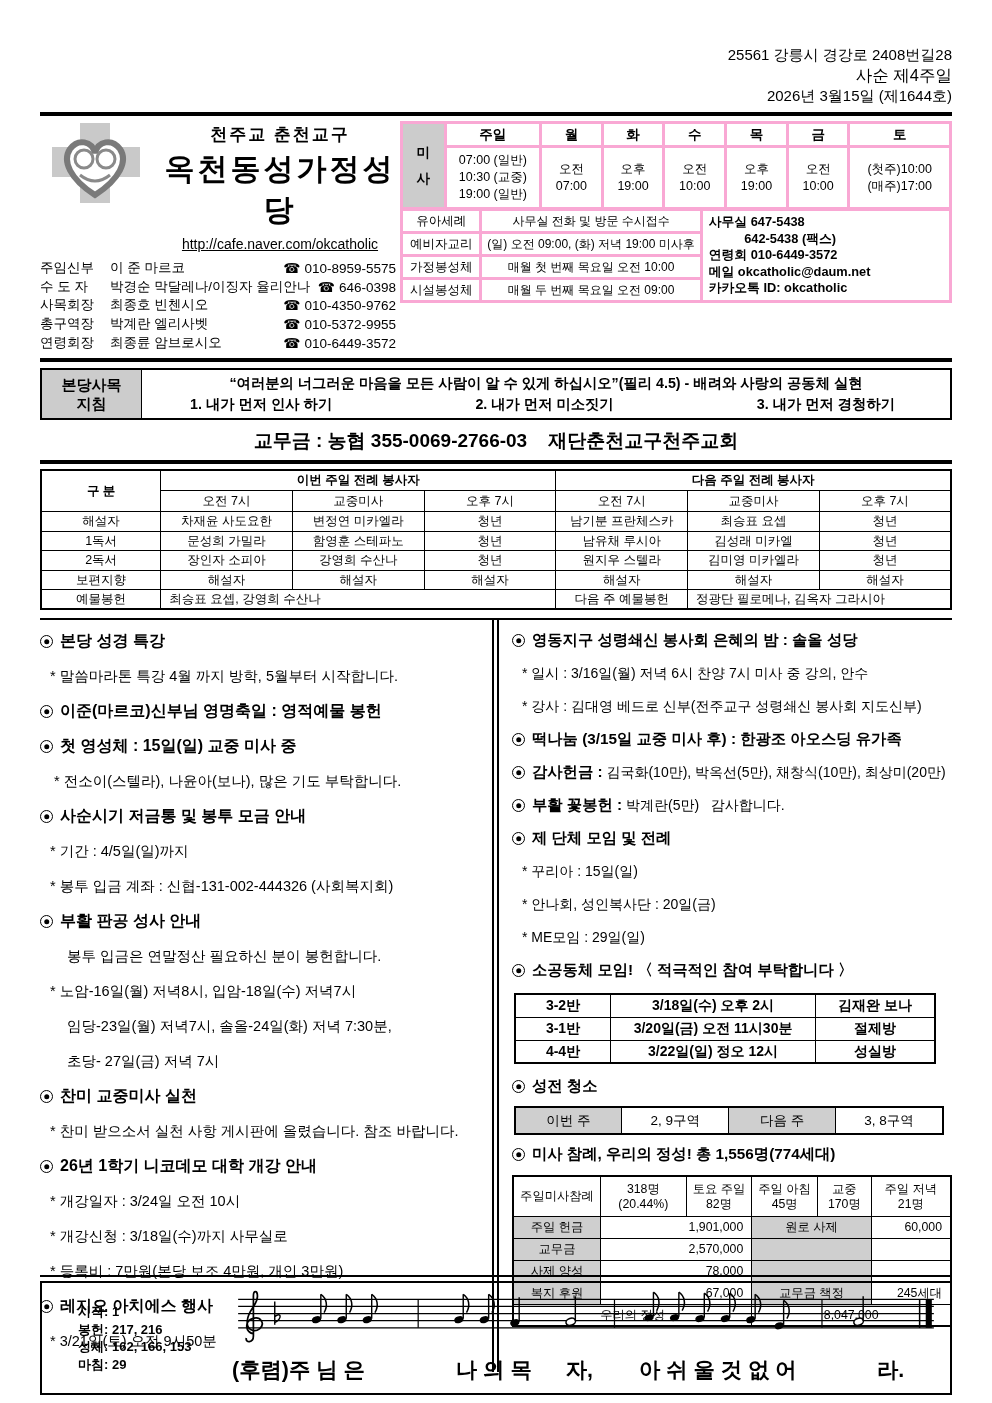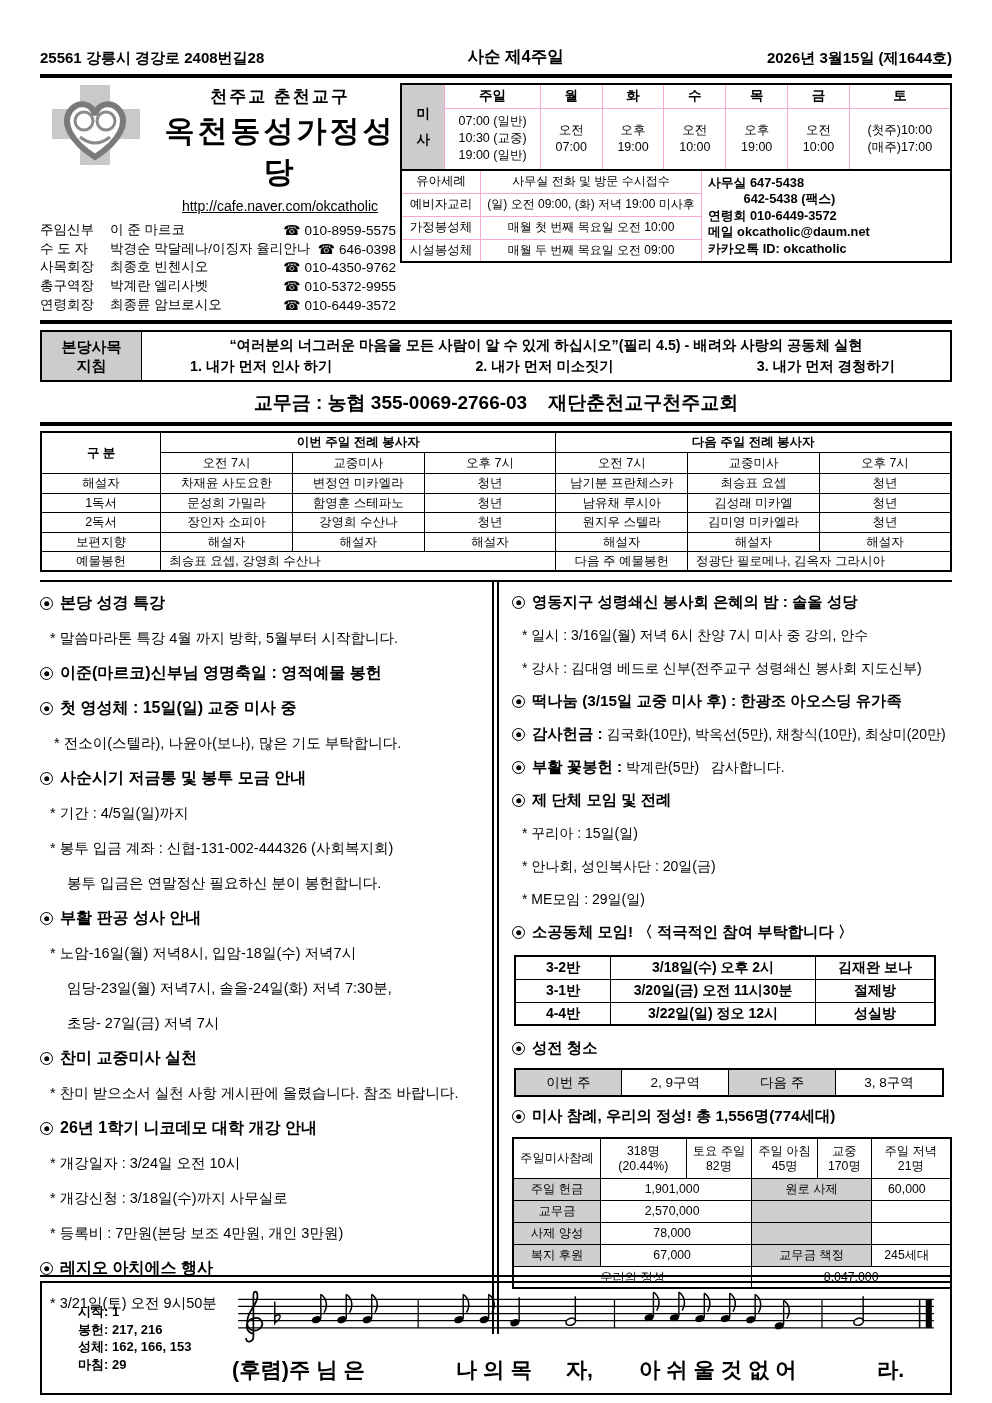--- a/index.html
+++ b/index.html
@@ -2,21 +2,21 @@
 <html><head>
 <meta charset="utf-8">
 <style>
   * { margin:0; padding:0; box-sizing:border-box; }
   body { background:#fff; }
   .page { position:relative; width:992px; height:1403px; background:#fff; overflow:hidden;
           font-family:"Liberation Sans","DejaVu Sans",sans-serif; color:#000; }
   .content { position:absolute; left:40px; top:46px; width:912px; }
 
   
-  .top-row { display:flex; justify-content:space-between; align-items:flex-end; font-weight:bold; }
+  .top-row { display:flex; align-items:flex-end; font-weight:normal;flex-direction:column; }
   .top-address { font-size:15px; }
   .top-title { font-size:16.5px; }
   .top-issue { font-size:15px; }
   .double-rule { margin-top:6px; height:3px; border-top:2px solid #000; border-bottom:2px solid #000; }
   .rule2 { height:2px; background:#000; }
   .thick-rule { height:4px; background:#000; }
 
   
   .masthead { display:flex; margin-top:5px; }
   .mast-left { width:356px; }
@@ -30,21 +30,21 @@
   .staff-row { display:flex; align-items:center; height:18.6px; font-size:13.5px; }
   .staff-role { width:70px; }
   .staff-name { flex:1; }
   .staff-phone { white-space:pre; }
   .phone-ic { font-size:14px; }
 
   
   .mass-wrap { width:552px; margin-left:4px; }
   table { border-collapse:collapse; }
   .mass-wrap table { width:552px; font-size:12.5px; }
-  .mass-wrap td, .mass-wrap th { border:1px solid #f9a8d4; text-align:center; vertical-align:middle; }
+  .mass-wrap td, .mass-wrap th { border:3px solid #f9a8d4; text-align:center; vertical-align:middle; }
   .mass-wrap table { border:2px solid #000; }
   .mass-label { background:#ccc; font-size:19px; font-weight:bold; line-height:26px; }
   .mt1 tr:first-child th { height:24px; font-weight:bold; font-size:13.5px; }
   .mt1 td { height:62px; white-space:pre-line; line-height:17px; }
   .mt2 { margin-top:-2px; }
   .mt2 td { height:23px; }
   .mt2 .prog-desc { font-size:12px; }
   .contact-cell { text-align:left !important; vertical-align:middle; font-weight:bold; font-size:12.8px; }
   .contact-cell div { white-space:pre; line-height:16.5px; padding-left:6px; }
 
@@ -89,21 +89,21 @@
   .group-table { width:422px; margin:6px 0 6px 2px; border:2px solid #000; font-size:14px; font-weight:bold; }
   .group-table td { border:1px solid #000; text-align:center; height:23px; }
 
   .clean-table { width:430px; margin:3px 0 3px 2px; border:2px solid #000; font-size:13.5px; }
   .clean-table td { border:1px solid #000; text-align:center; height:27px; }
 
   .att-table { width:440px; margin-top:4px; border:2px solid #000; font-size:12.3px; }
   .att-table td, .att-table th { border:1px solid #000; text-align:center; vertical-align:middle; font-weight:normal; }
   .att-table th { height:40px; white-space:pre-line; line-height:15px; }
   .att-table td { height:22px; }
-  .att-table .num { text-align:center; padding-right:8px; }
+  .att-table .num { text-align:right; padding-right:8px; }
   .g { background:#cfcfcf; }
 
   
   .pre-box-rule { position:absolute; left:0; top:1229px; width:912px; height:2px; background:#000; }
   .music-box { position:absolute; left:0; top:1235px; width:912px; height:114px; border:2px solid #000;
                display:flex; align-items:center; }
   .hymn-numbers { width:188px; padding-left:12px; font-size:13px; font-weight:bold; }
   .hymn-numbers div { line-height:17.5px; white-space:pre;margin-left:24px; }
   .staff-svg { width:712px; height:102px; }
 </style>
@@ -405,30 +405,30 @@
     <span class="b"></span>
     <span class="r">* 기간 : 4/5일(일)까지</span>
   </div>
 
   <div class="item s">
 
     <span class="b"></span>
     <span class="r">* 봉투 입금 계좌 : 신협-131-002-444326 (사회복지회)</span>
   </div>
 
+  <div class="item h">
+    <span class="bullet"></span>
+    <span class="b">부활 판공 성사 안내</span>
+    <span class="r"></span>
+  </div>
+
   <div class="item c">
 
     <span class="b"></span>
     <span class="r">봉투 입금은 연말정산 필요하신 분이 봉헌합니다.</span>
-  </div>
-
-  <div class="item h">
-    <span class="bullet"></span>
-    <span class="b">부활 판공 성사 안내</span>
-    <span class="r"></span>
   </div>
 
   <div class="item s">
 
     <span class="b"></span>
     <span class="r">* 노암-16일(월) 저녁8시, 입암-18일(수) 저녁7시</span>
   </div>
 
   <div class="item c">
 

